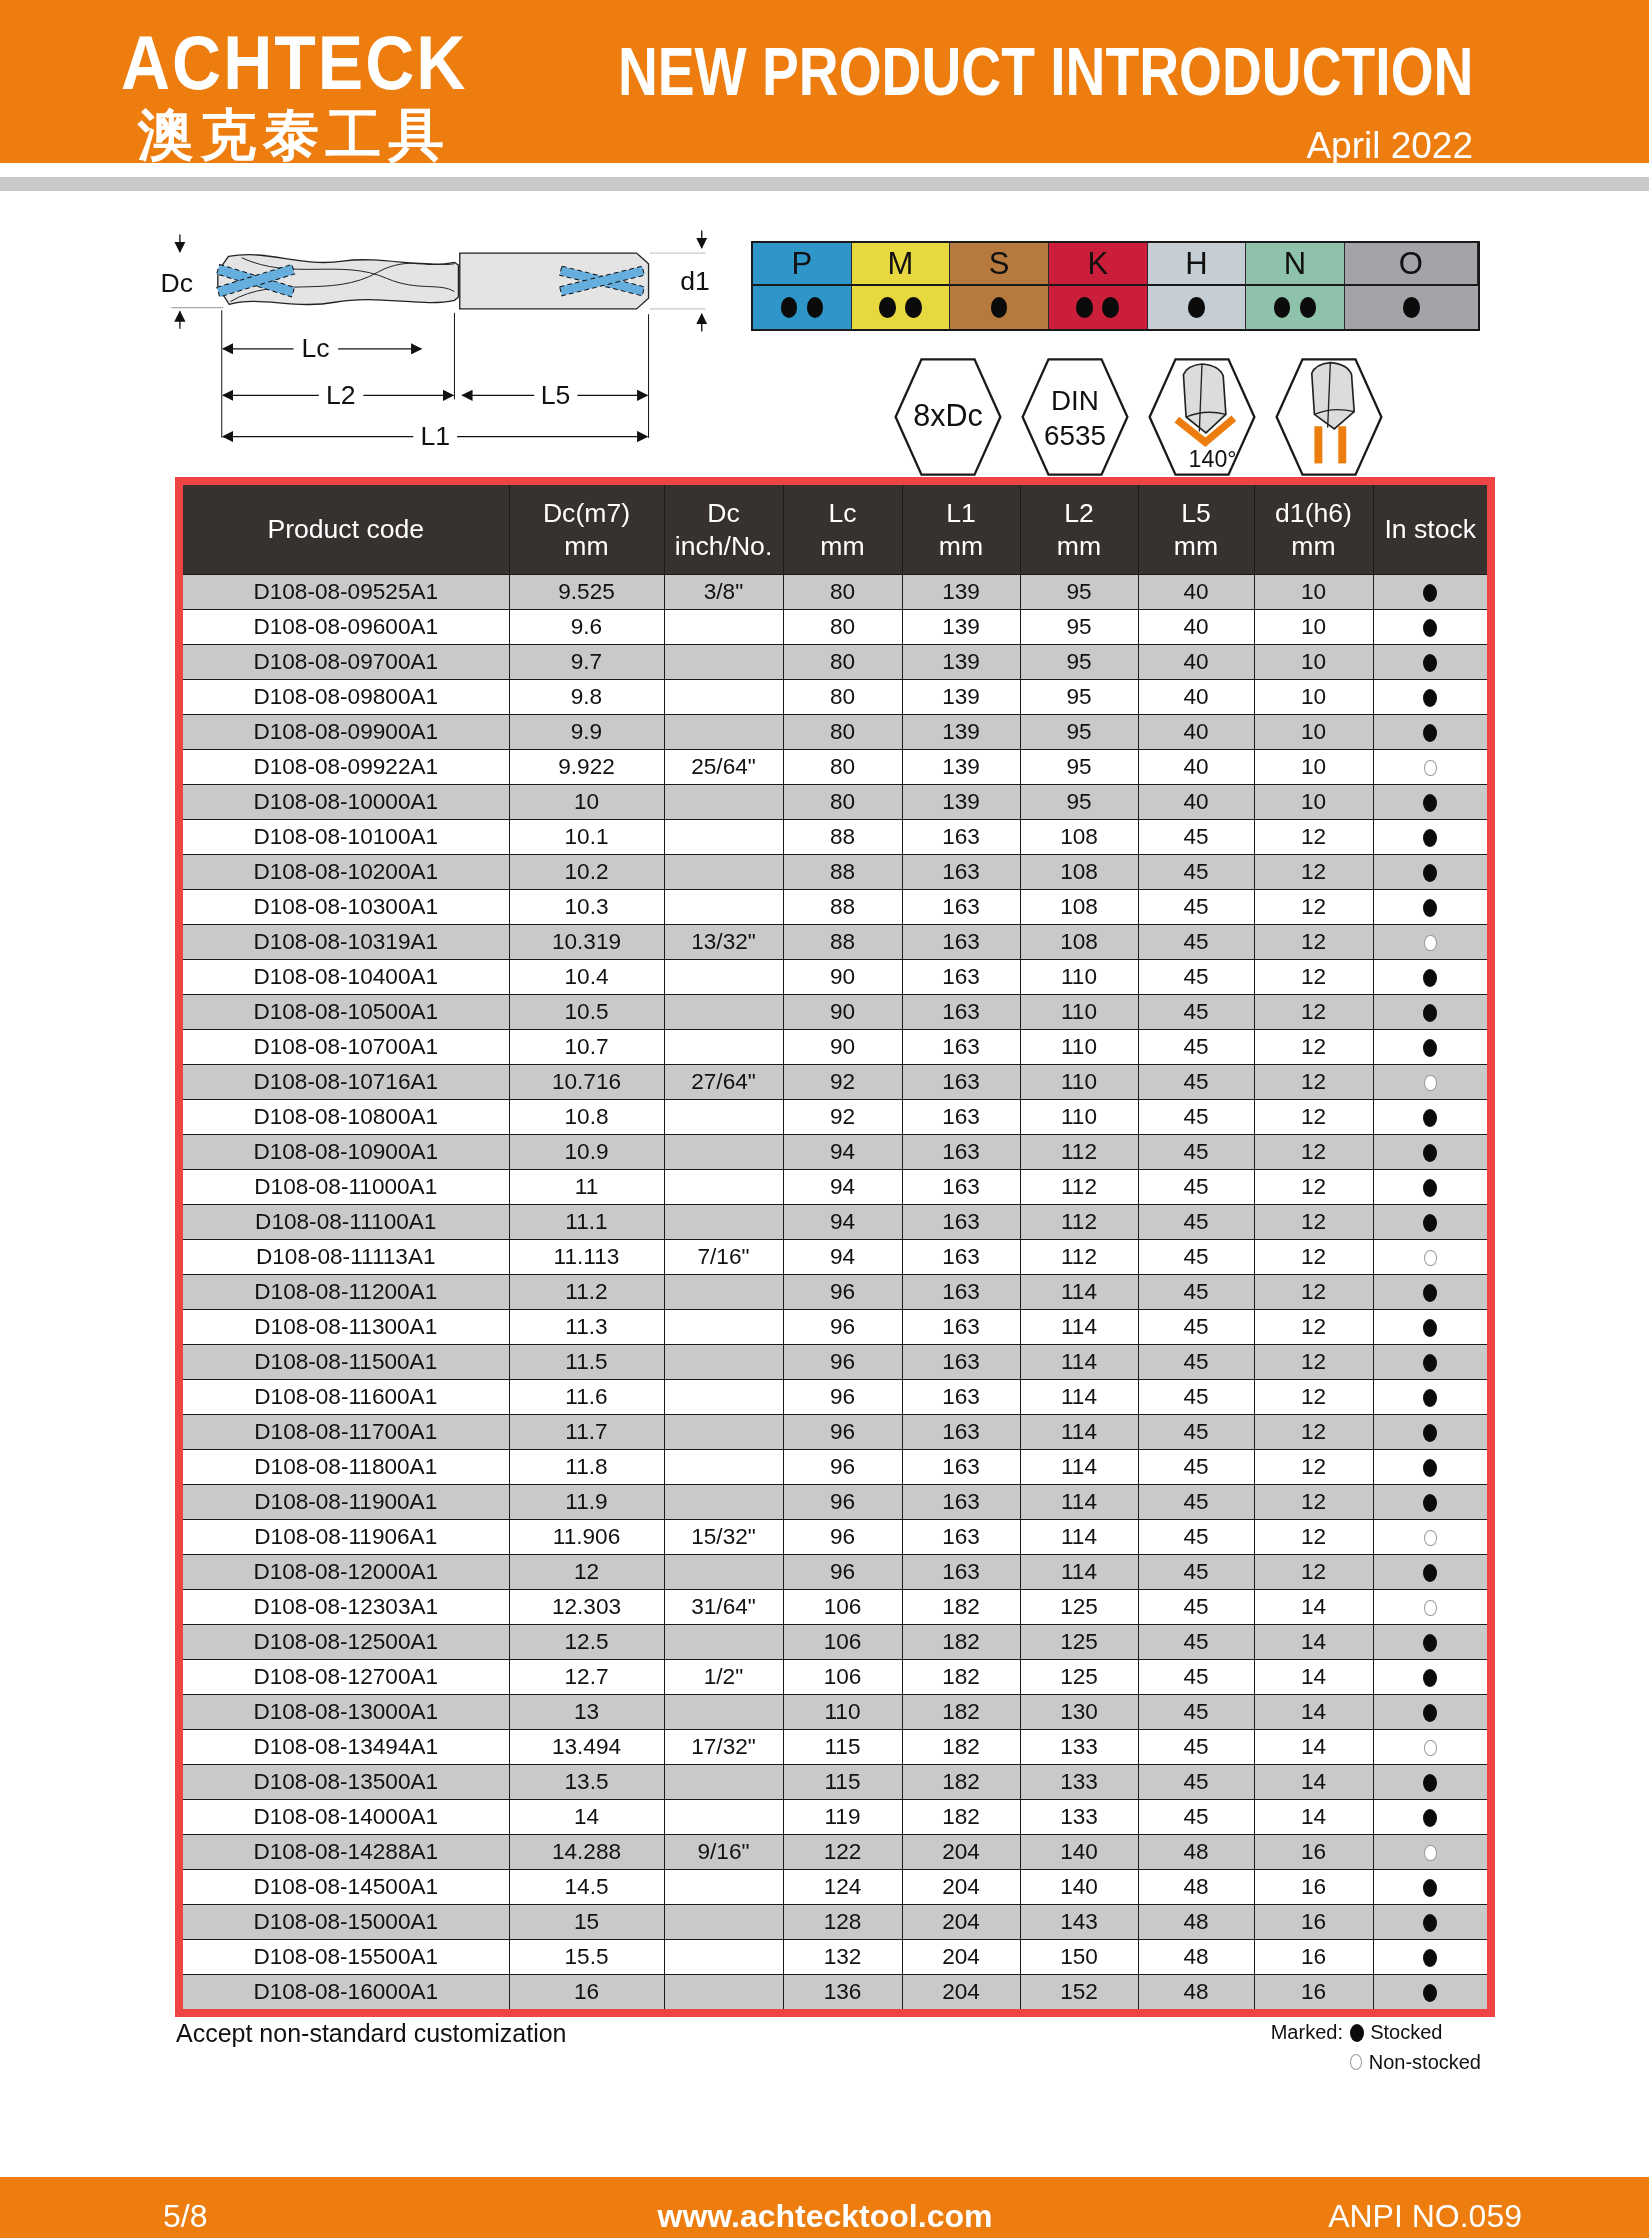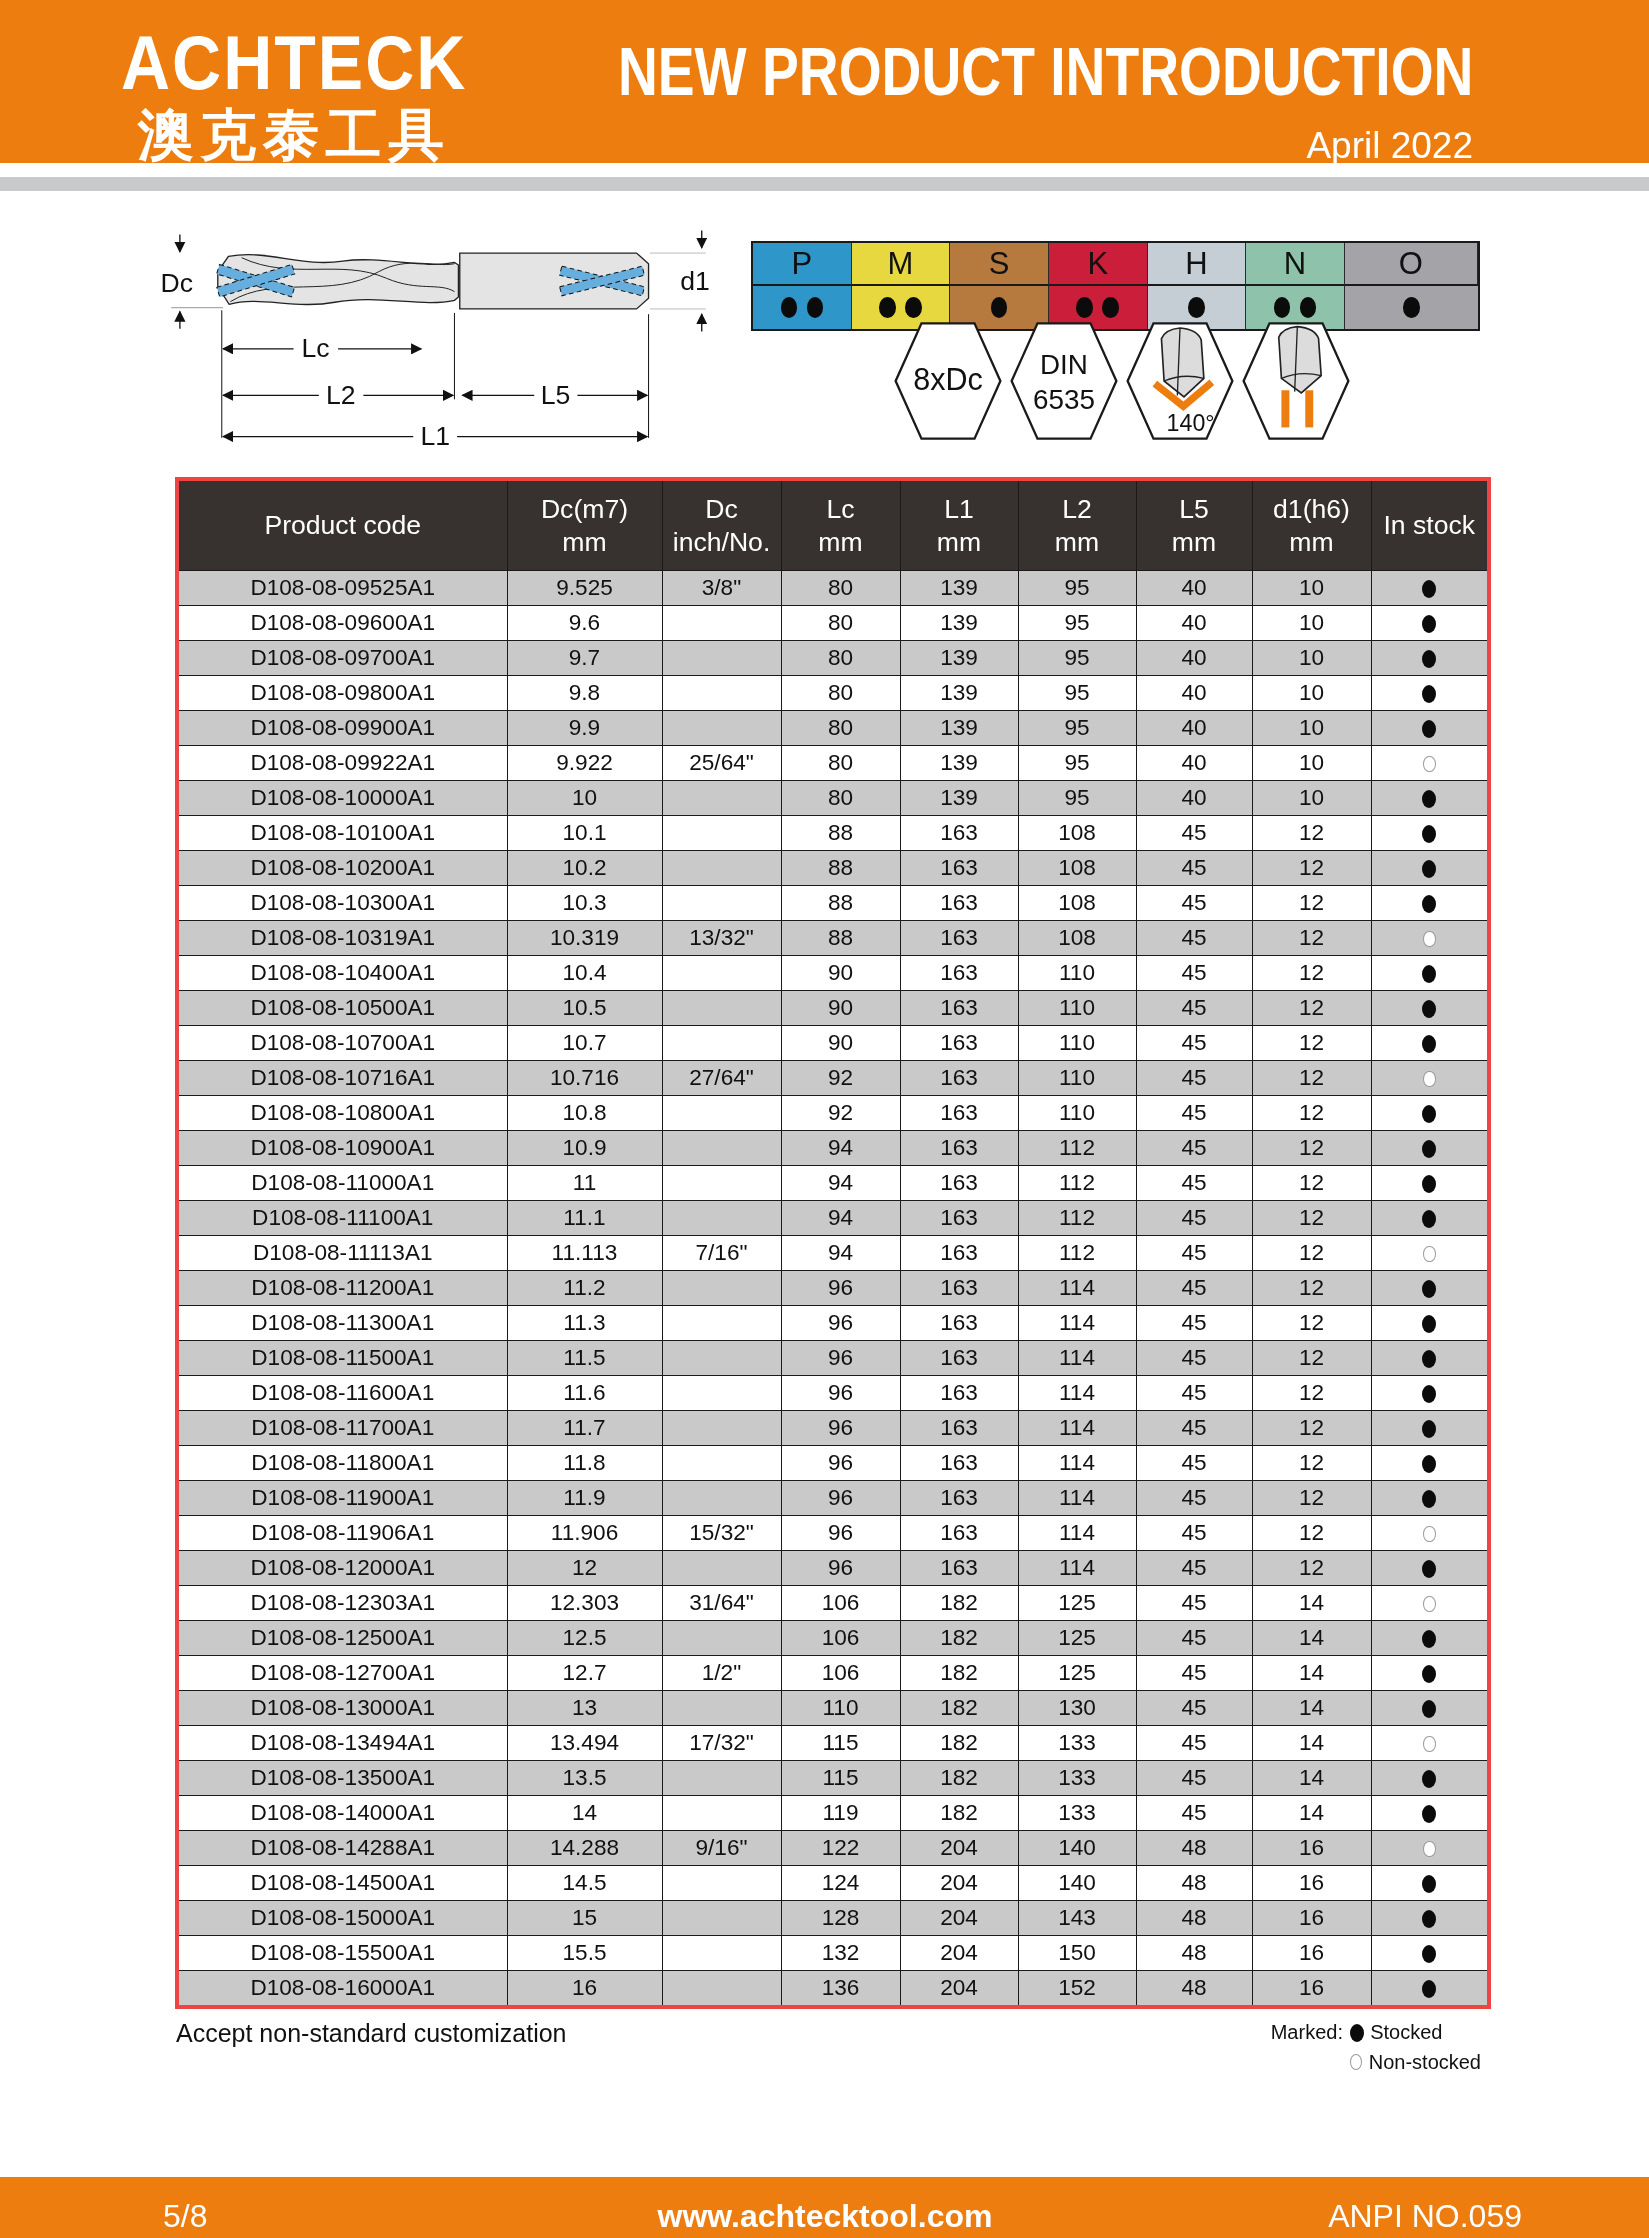--- a/index.html
+++ b/index.html
@@ -49,40 +49,40 @@
   }
   .mat-cell{
     display:flex;align-items:center;justify-content:center;
     border-right:1.3px solid #2a2a2a;box-sizing:border-box;
   }
   .mat-cell:nth-last-child(1){border-right:none;}
   .mat-cell.letter-row{border-bottom:2px solid #1a1a1a;font-size:31px;color:#111;}
   .mdot{width:16.6px;height:20.6px;background:#0b0b0b;border-radius:50%;margin:0 4.7px;display:inline-block;}
   
   .badges{
-    position:absolute;left:892px;top:320px;display:flex;gap:4px;
+    position:absolute;left:892px;top:356px;display:flex;gap:15px;
   }
   .badge{width:112px;height:122px;position:relative;}
   .badge text{font-family:"Liberation Sans",sans-serif;fill:#111;}
   
   .product-table{
     position:absolute;left:175px;top:477px;width:1312px;
     border-collapse:collapse;table-layout:fixed;
     font-size:22.6px;
   }
   .product-table th{
     background:#37322F;color:#fff;font-weight:400;font-size:26.6px;
     height:89px;vertical-align:middle;text-align:center;
     border:1.3px solid #1a1a1a;line-height:33px;padding:0;
   }
   .product-table td{
     height:34px;text-align:center;vertical-align:middle;
     border:1.3px solid #1a1a1a;padding:0;color:#111;
   }
-  .product-table{border:4px solid #ef4444;padding-left:28px;}
+  .product-table{border:8px solid #ef4444;padding-left:28px;}
   .product-table tbody tr:nth-child(odd){background:#C9C9C9;}
   .product-table tbody tr:nth-child(even){background:#ffffff;}
   .dot{display:inline-block;vertical-align:middle;}
   .dot.filled{width:14px;height:18px;background:#0b0b0b;border-radius:50%;}
   .dot.hollow{width:12.6px;height:16.6px;background:#fff;border:1.3px solid #9a9a9a;border-radius:50%;box-sizing:border-box;}
   
   .custom-note{
     position:absolute;left:176px;top:2019px;font-size:25px;color:#111;
   }
   .legend{

